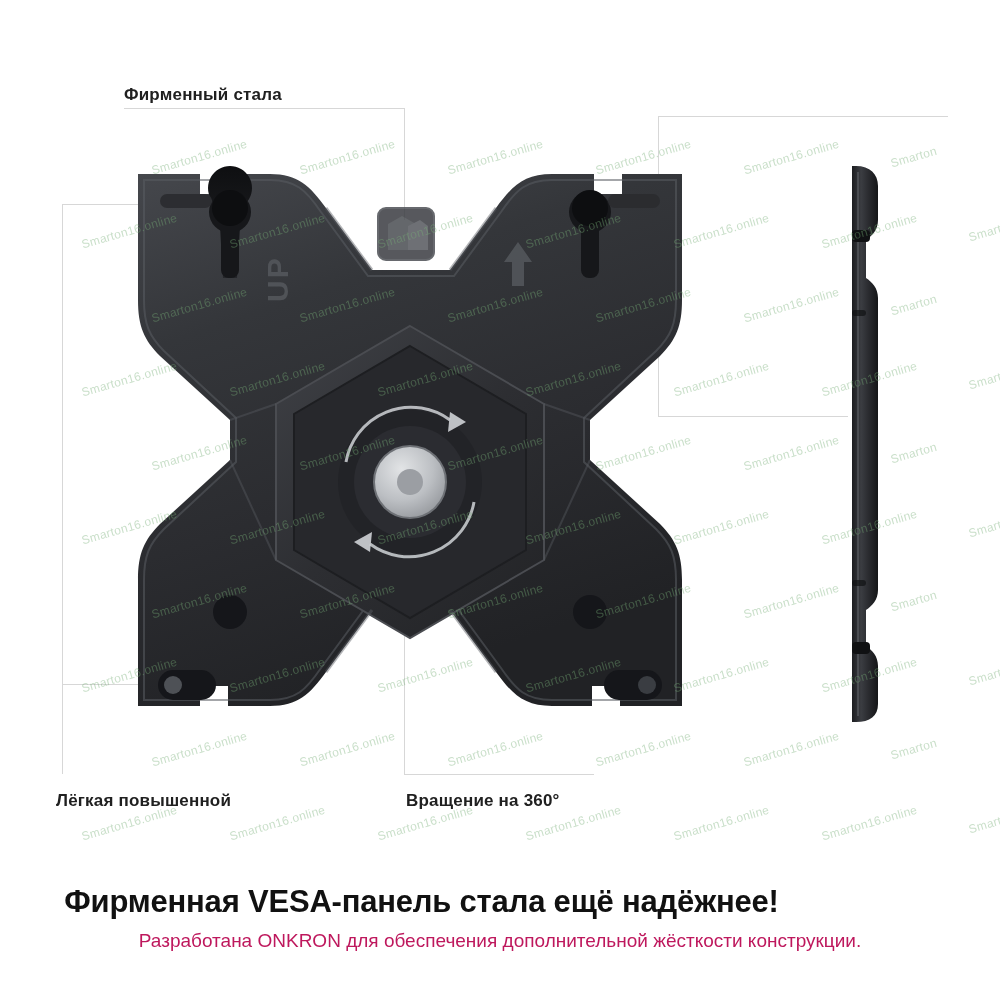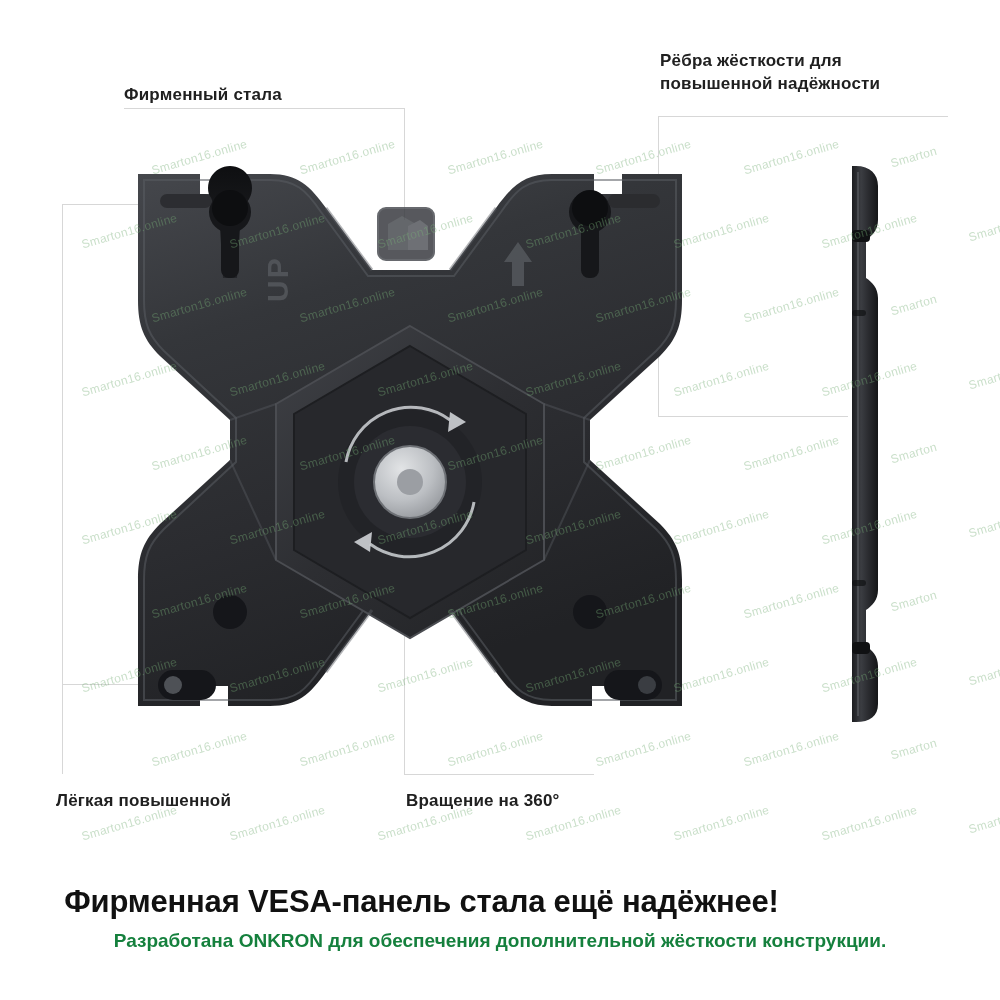--- a/index.html
+++ b/index.html
@@ -93,22 +93,22 @@
     color: #111111;
     letter-spacing: -0.2px;
   }
   #subheadline {
     position: absolute;
     left: 0;
     top: 930px;
     width: 1000px;
     text-align: center;
     font-size: 19px;
-    font-weight: 700;
-    color: #15803d;
+    font-weight: 400;
+    color: #be185d;
   }
 </style>
 </head>
 <body>
 
 <div id="stage">
 
   <div class="leader v" style="left:404px; top:108px; height:112px;"></div>
   <div class="leader h" style="left:124px; top:108px; width:281px;"></div>
 
@@ -290,22 +290,20 @@
         Z"></path>
       <path fill="none" stroke="#5d6066" stroke-width="2" opacity="0.6" d="M 22 12 L 22 556"></path>
       <rect x="16" y="70" width="18" height="12" rx="4" fill="#101113"></rect>
       <rect x="16" y="150" width="14" height="6" rx="3" fill="#101113" opacity="0.7"></rect>
       <rect x="16" y="420" width="14" height="6" rx="3" fill="#101113" opacity="0.7"></rect>
       <rect x="16" y="482" width="18" height="12" rx="4" fill="#101113"></rect>
     </svg>
   </div>
 
   <div class="callout" id="label-design">Фирменный стала</div>
-  <div class="callout" id="label-ribs">Рёбра жёсткости для
-повышенной надёжности</div>
   <div class="callout" id="label-install">Лёгкая повышенной</div>
   <div class="callout" id="label-rotate">Вращение на 360°</div>
 
   <div id="watermarks">
       <div class="wm" style="left: 150px; top: 150px;">Smarton16.online</div>
       <div class="wm" style="left: 298px; top: 150px;">Smarton16.online</div>
       <div class="wm" style="left: 446px; top: 150px;">Smarton16.online</div>
       <div class="wm" style="left: 594px; top: 150px;">Smarton16.online</div>
       <div class="wm" style="left: 742px; top: 150px;">Smarton16.online</div>
       <div class="wm" style="left: 890px; top: 150px;">Smarton</div>

